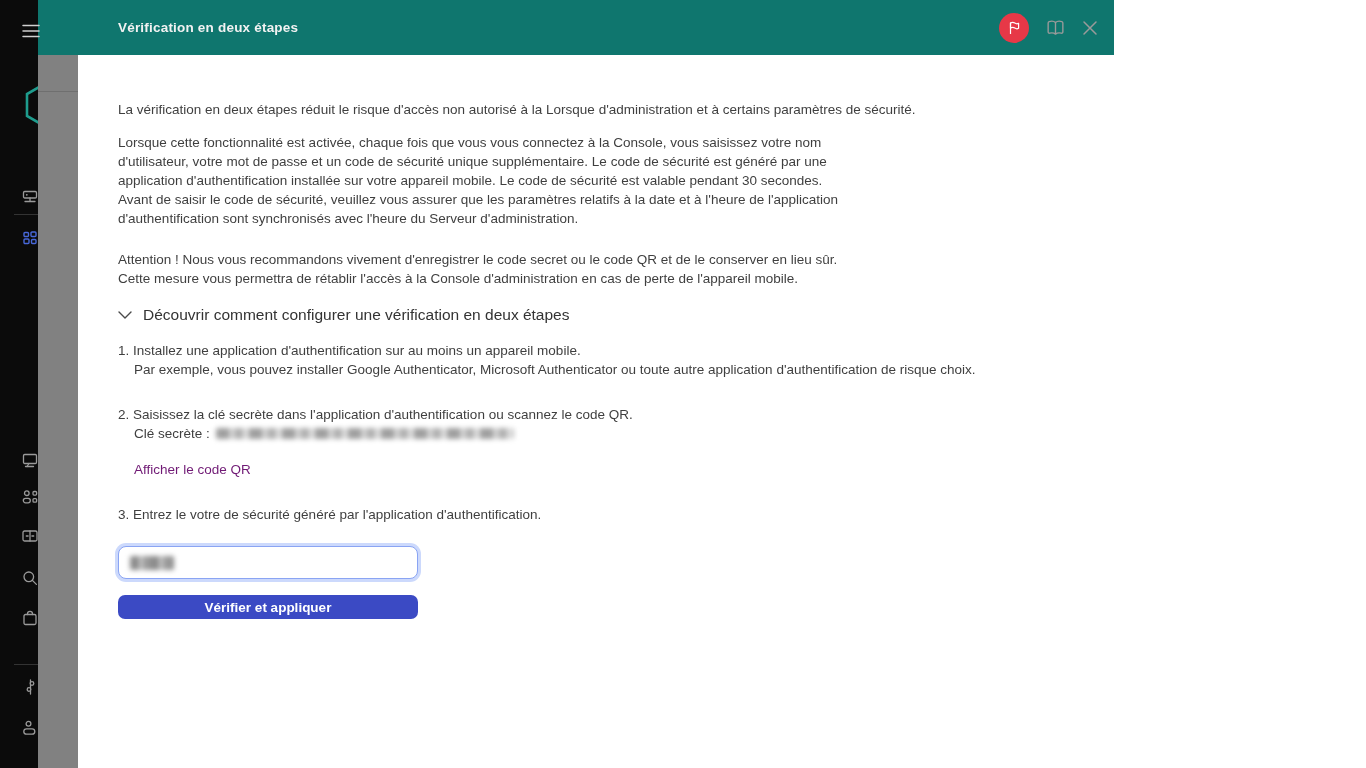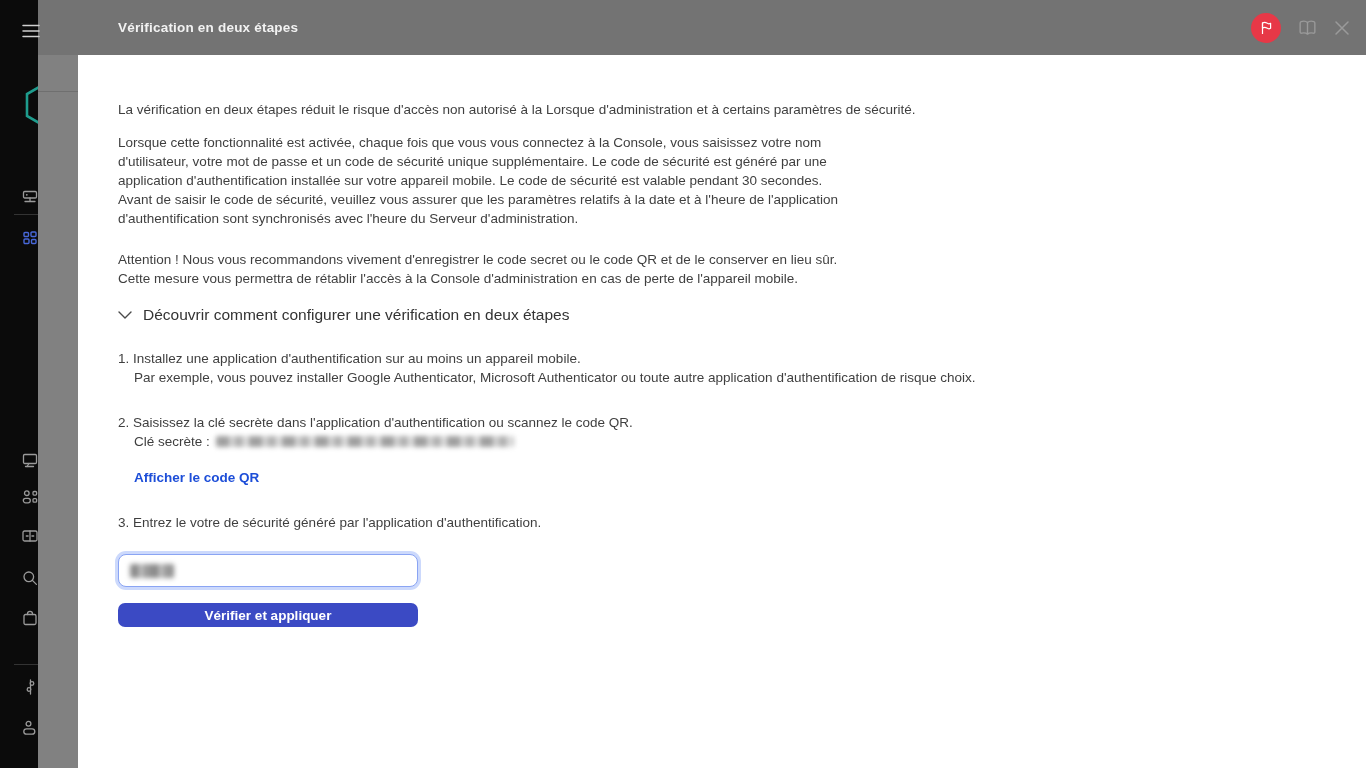--- a/index.html
+++ b/index.html
@@ -22,22 +22,22 @@
 
   
   .dim-strip {
     position:absolute; left:38px; top:55px; width:40px; height:713px;
     background:#818181; z-index:6;
   }
   .dim-strip .strip-line { position:absolute; left:0; top:36px; width:40px; height:1px; background:#6f6f6f; }
 
   
   .topbar {
-    position:absolute; left:38px; top:0; width:1328px; height:55px;
-    background:#737373; z-index:4; display:flex; align-items:center;
+    position:absolute; left:38px; top:0; width:1076px; height:55px;
+    background:#0f766e; z-index:4; display:flex; align-items:center;
   }
   .topbar-title {
     margin-left:80px; color:#f2f2f2; font-size:13.5px; font-weight:700; letter-spacing:.2px;
   }
   .topbar-actions {
     position:absolute; right:16px; top:0; height:55px;
     display:flex; align-items:center; gap:16px;
   }
   .flag-badge {
     width:30px; height:30px; border-radius:50%; background:#e73847;
@@ -54,38 +54,38 @@
     padding:45px 40px 0 40px; max-width:1080px;
     color:#3f3f3f; font-size:13.5px; line-height:19px;
   }
   .p-intro { margin:0 0 14px 0; }
   .p-desc  { margin:0 0 22px 0; white-space:pre-line; }
   .p-warn  { margin:0 0 17px 0; white-space:pre-line; }
 
   .discover {
     display:flex; align-items:center; gap:11px;
     font-size:15.5px; line-height:20px; color:#333333;
-    margin:0 0 24px 0; cursor:pointer;
+    margin:0 0 16px 0; cursor:pointer;
   }
   .discover svg { flex:0 0 auto; margin-top:1px; }
 
   .step { margin:0; }
   .step-line { margin:0; }
   .step-num { display:inline-block; }
   .step1 { margin-bottom:26px; }
   .step-detail { margin:0 0 0 16px; }
   .secret-row { margin:0 0 0 16px; display:flex; align-items:center; }
   .secret-blur {
     display:inline-block; width:298px; height:11px; margin-left:6px;
     background:repeating-linear-gradient(90deg,#9f9f9f 0 13px,#d2d2d2 13px 19px,#b0b0b0 19px 27px,#dedede 27px 33px);
     filter:blur(2.6px); border-radius:2px;
   }
   .qr-link {
     display:inline-block; margin:17px 8px 0 16px;
-    color:#1d4ed8; font-weight:700; text-decoration:none; cursor:pointer;
+    color:#701a75; font-weight:400; text-decoration:none; cursor:pointer;
   }
   .step3 { margin-top:26px; }
 
   .code-input-wrap { position:relative; margin-top:22px; width:300px; }
   .code-input {
     width:300px; height:33px; border-radius:8px;
     border:1.5px solid #8aa4f3; box-shadow:0 0 0 3px #ccd9fc;
     outline:none; padding:0 12px; font-size:13.5px;
     font-family:"Liberation Sans", sans-serif; background:#ffffff;
   }

